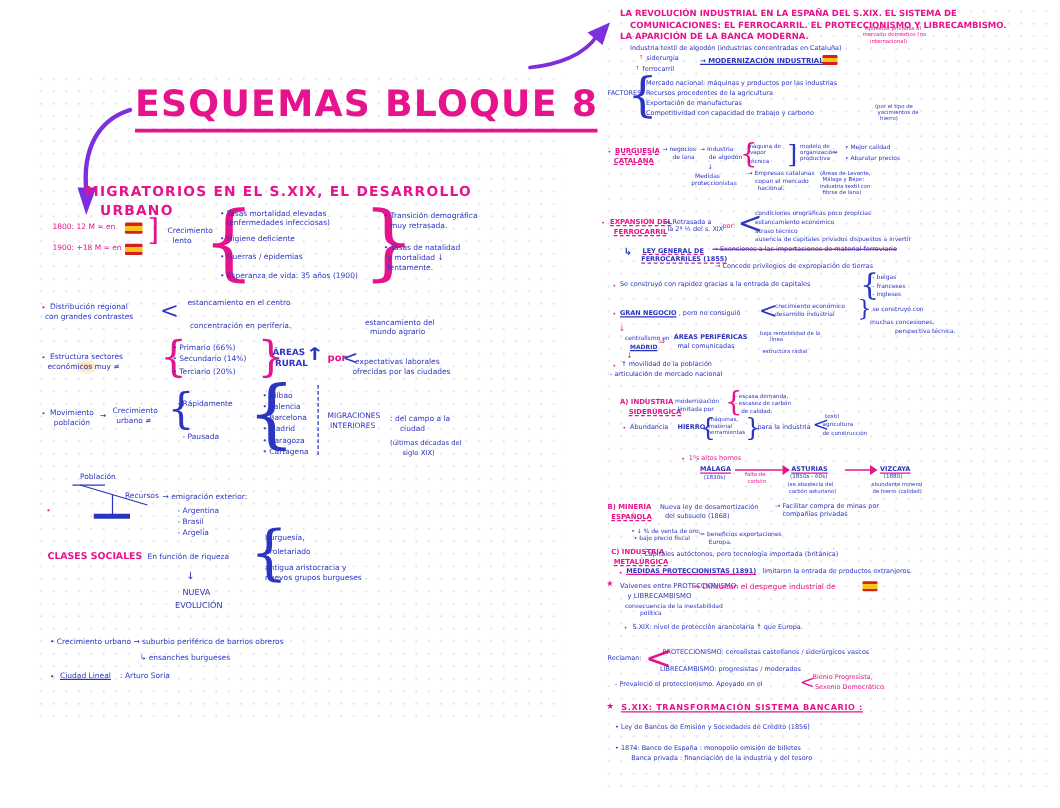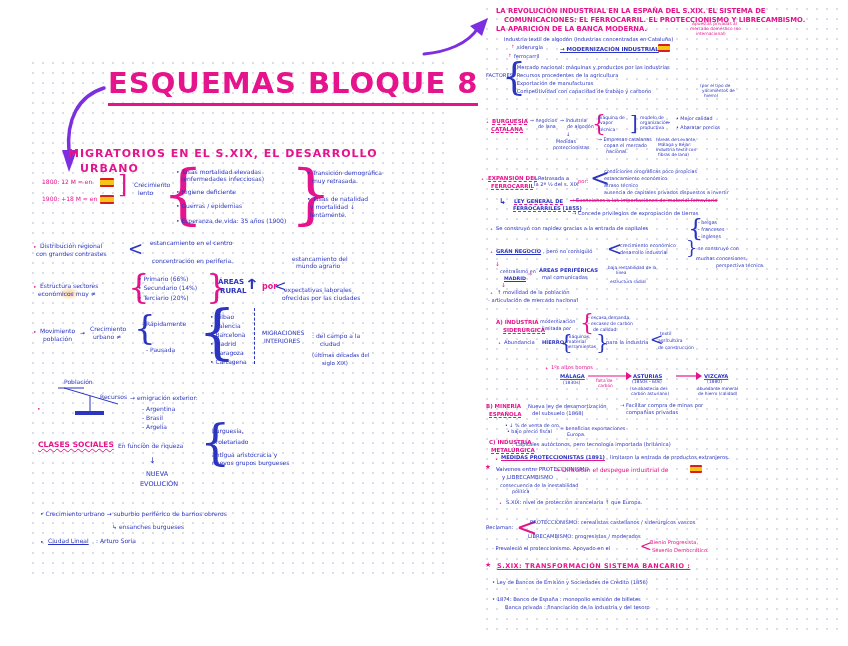--- a/index.html
+++ b/index.html
@@ -16,21 +16,21 @@
   .bl{color:var(--blue);} .pk{color:var(--pink);}
   .f43{font-size:4.3px}.f45{font-size:4.5px}.f48{font-size:4.8px}.f5{font-size:5px}
   .f52{font-size:5.2px}.f55{font-size:5.5px}.f6{font-size:6px}.f65{font-size:6.5px}
   .f68{font-size:6.8px}.f7{font-size:7px}.f75{font-size:7.5px}.f8{font-size:8px}
   .f11{font-size:11px;letter-spacing:1px}
   .bold{font-weight:bold}
   .u{text-decoration:underline}
   .ud{text-decoration:underline;text-decoration-style:dashed}
   .udp{text-decoration:underline;text-decoration-style:dashed;text-decoration-color:var(--pink)}
   .up{text-decoration:underline;text-decoration-color:var(--pink)}
-  .uw{text-decoration:underline;text-decoration-style:wavy}
+  .uw{text-decoration-style:wavy}
   .strike{text-decoration:line-through;text-decoration-color:var(--pink)}
   .br{position:absolute;font-family:"DejaVu Serif",serif;font-weight:400;line-height:0.9;transform-origin:left top;}
   .flag{position:absolute;width:13px;height:8px;border-radius:1px;
         background:linear-gradient(to bottom,var(--flagred) 0 27%,var(--flagyellow) 27% 73%,var(--flagred) 73% 100%);}
   .dots{position:absolute;background-image:radial-gradient(circle,#dcdce8 0.7px,transparent 0.9px);
         background-size:10px 10px;}
   .dash-v{position:absolute;border-left:1.2px dashed var(--blue);}
   .hl{position:absolute;background:radial-gradient(ellipse,rgba(246,166,58,.55),rgba(246,166,58,0) 72%);}
   .title{font-size:29px;font-weight:bold;letter-spacing:1px;border-bottom:3px solid var(--pink);padding-bottom:3px;}
   svg{position:absolute;overflow:visible}

